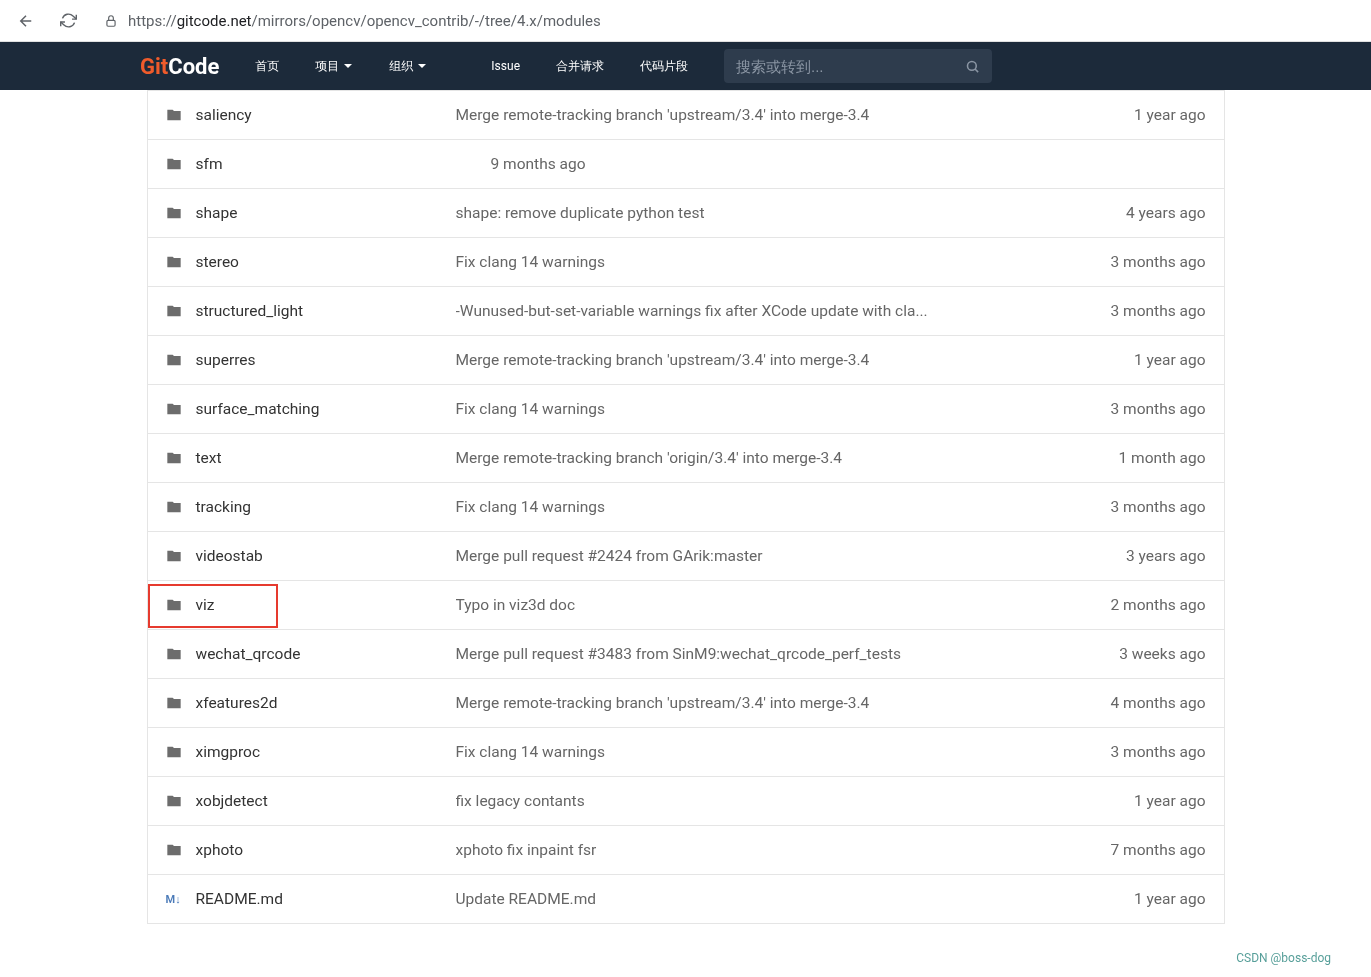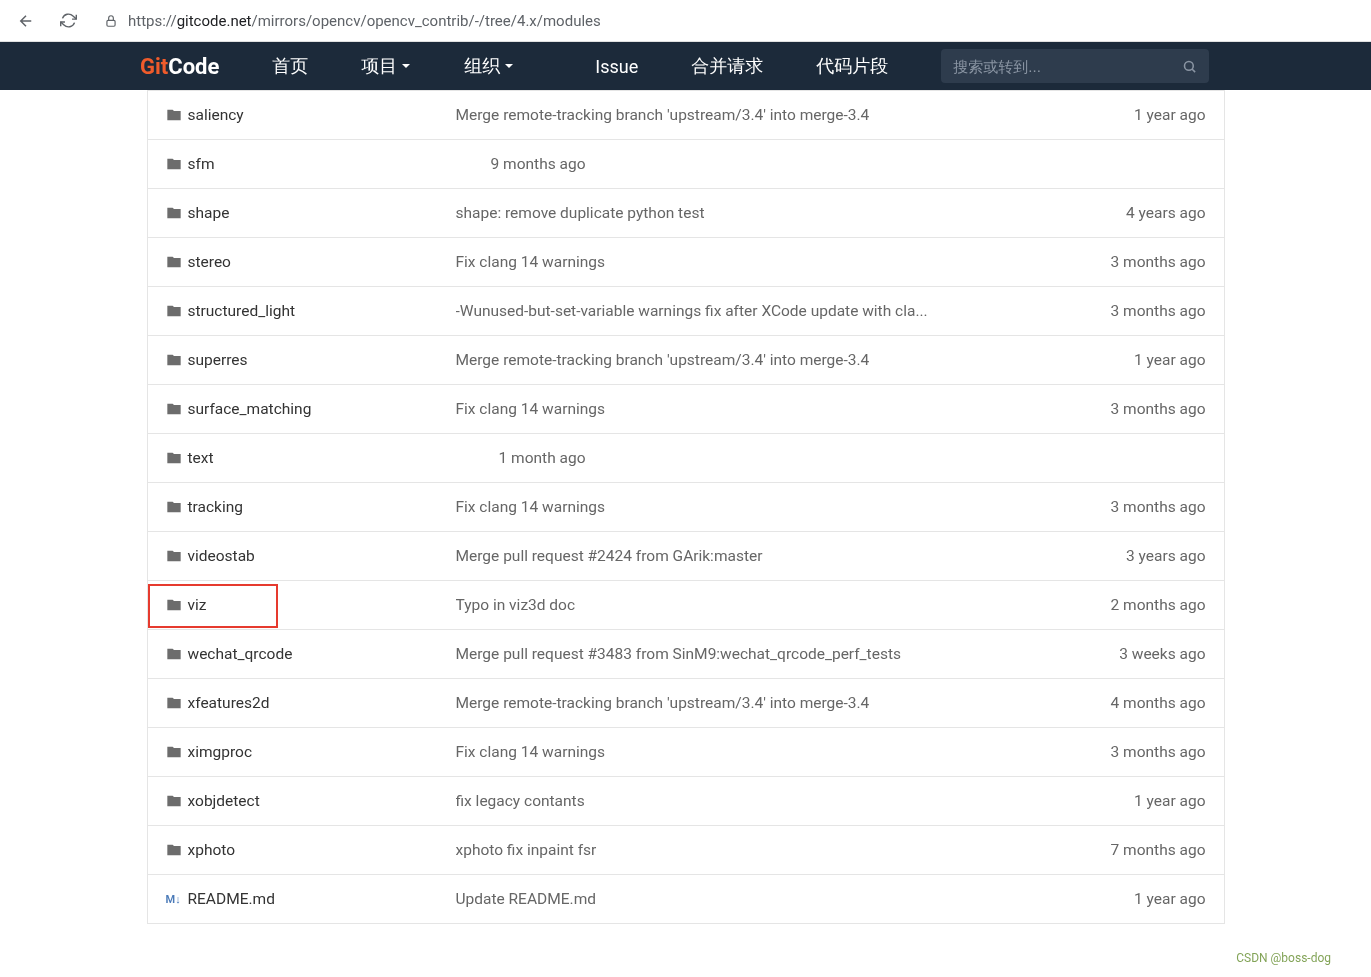--- a/index.html
+++ b/index.html
@@ -2,41 +2,41 @@
 <html><head>
 <meta charset="utf-8">
 <style>
 * { margin: 0; padding: 0; box-sizing: border-box; }
 body { font-family: -apple-system, BlinkMacSystemFont, "Segoe UI", Roboto, "Helvetica Neue", Arial, sans-serif; background: #fff; color: #333; font-size: 14px; }
 .browser-bar { display: flex; align-items: center; height: 42px; padding: 0 12px; gap: 14px; border-bottom: 1px solid #e0e0e0; justify-content: flex-end; }
 .browser-bar .nav-btn { width: 28px; height: 28px; display: flex; align-items: center; justify-content: center; color: #5f6368; cursor: pointer; border-radius: 50%; }
 .browser-bar .url-wrap { flex: 1; display: flex; align-items: center; gap: 10px; padding: 0 8px; color: #5f6368; }
 .browser-bar .url { color: #5f6368; font-size: 15px; }
 .browser-bar .url .domain { color: #202124; }
-.top-nav { background: #1c2a3a; color: #fff; height: 48px; display: flex; align-items: center; padding: 12px 22px; gap: 17px; }
+.top-nav { background: #1c2a3a; color: #fff; height: 48px; display: flex; align-items: center; padding: 12px 22px; gap: 0; }
 .logo { font-size: 22px; font-weight: 700; margin-left: 118px; margin-right: 18px; }
 .logo .git { color: #ef5b2b; }
 .logo .code { color: #fff; }
-.top-nav .nav-item { color: #fff; padding: 0 18px; font-size: 18px; display: flex; align-items: center; gap: 4px; cursor: pointer; height: 48px; justify-content: flex-end; }
+.top-nav .nav-item { color: #fff; padding: 0 18px; font-size: 12px; display: flex; align-items: center; gap: 4px; cursor: pointer; height: 48px; justify-content: flex-end; }
 .top-nav .nav-item.issue { margin-left: 28px; }
 .search-box { margin-left: 18px; background: #2e3c4d; border-radius: 4px; display: flex; align-items: center; width: 268px; height: 34px; padding: 0 12px; }
 .search-box input { background: transparent; border: none; color: #b0b8c2; font-size: 15px; flex: 1; outline: none; }
 .search-box input::placeholder { color: #8a95a3; }
 .search-box .search-icon { color: #8a95a3; }
 .content { width: 1078px; margin: 0 auto; }
 .file-table { width: 100%; border: 1px solid #e5e5e5; border-top: none; }
 .row { display: flex; align-items: center; height: 49px; border-top: 1px solid #e5e5e5; padding: 0 18px; }
-.row .name-cell { width: 290px; display: flex; align-items: center; gap: 6px; }
+.row .name-cell { width: 290px; display: flex; align-items: center; gap: 14px; }
 .row .folder-icon { color: #6c6c6c; display: inline-flex; }
 .row .name { color: #333; font-size: 15.5px; }
 .row .commit { flex: 1; color: #666; font-size: 15.5px; white-space: nowrap; overflow: hidden; text-overflow: ellipsis; }
 .row .time { color: #666; font-size: 15.5px; text-align: right; width: 130px; }
 .row.highlighted .name-cell { position: relative; }
 .highlight-box { position: absolute; left: -18px; top: -12px; width: 130px; height: 44px; border: 2px solid #e63a2e; pointer-events: none; }
-.watermark { position: fixed; bottom: 12px; right: 40px; color: #4d7c0f; font-size: 12px; opacity: 0.7; }
+.watermark { position: fixed; bottom: 12px; right: 40px; color: #0f766e; font-size: 12px; opacity: 0.7; }
 svg { display: block; }
 .chevron-down { width: 10px; height: 10px; }
 .md-icon { color: #4a7ab8; font-weight: 600; font-size: 11px; width: 16px; }
 </style>
 </head>
 <body>
 
 <div class="browser-bar">
   <div class="nav-btn">
     <svg width="18" height="18" viewBox="0 0 24 24" fill="none" stroke="currentColor" stroke-width="2">
@@ -188,20 +188,21 @@
       </div>
       <div class="row">
         <div class="name-cell">
           <span class="folder-icon">
             <svg width="16" height="16" viewBox="0 0 24 24" fill="currentColor">
               <path d="M10 4H2v16h20V6H12l-2-2z"></path>
             </svg>
           </span>
           <span class="name">text</span>
         </div>
+        <div class="commit">Merge remote-tracking branch 'origin/3.4' into merge-3.4</div>
         <div class="time">1 month ago</div>
       </div>
       <div class="row">
         <div class="name-cell">
           <span class="folder-icon">
             <svg width="16" height="16" viewBox="0 0 24 24" fill="currentColor">
               <path d="M10 4H2v16h20V6H12l-2-2z"></path>
             </svg>
           </span>
           <span class="name">tracking</span>

